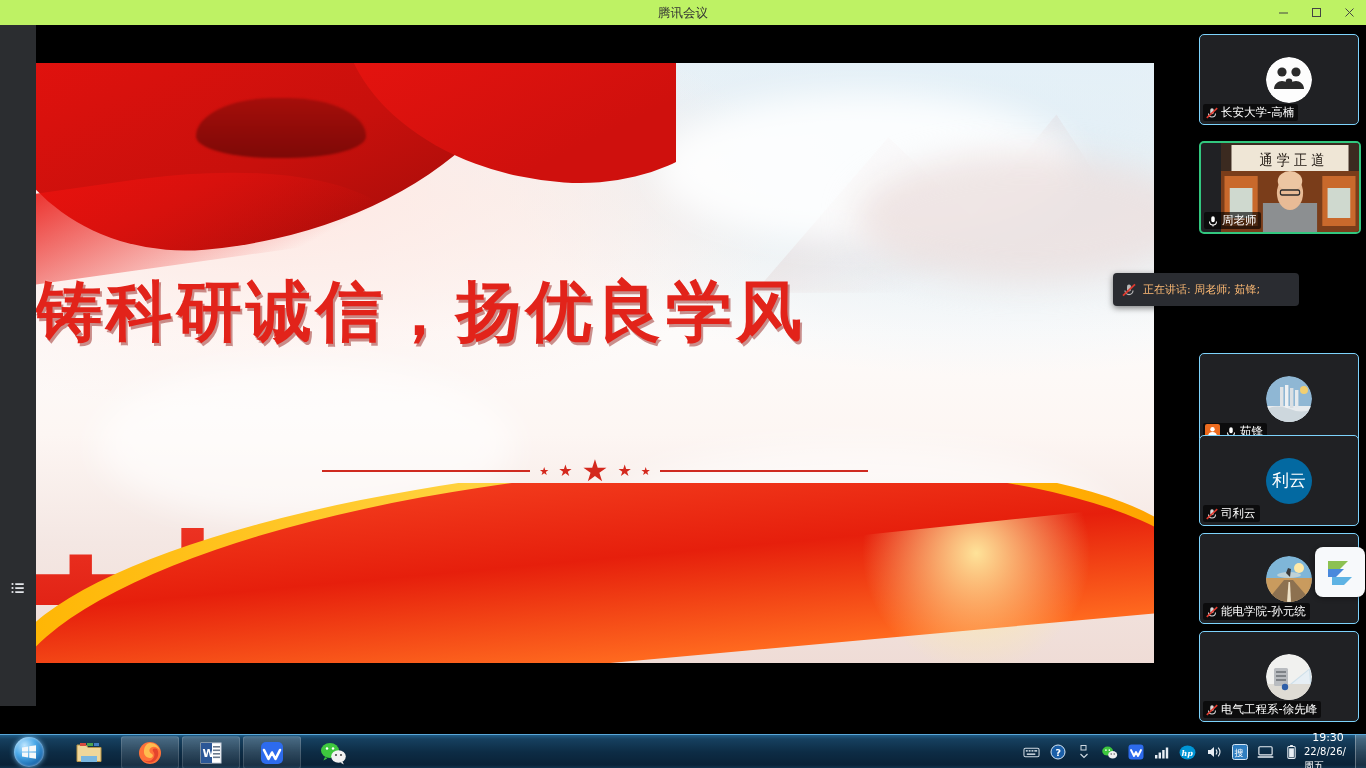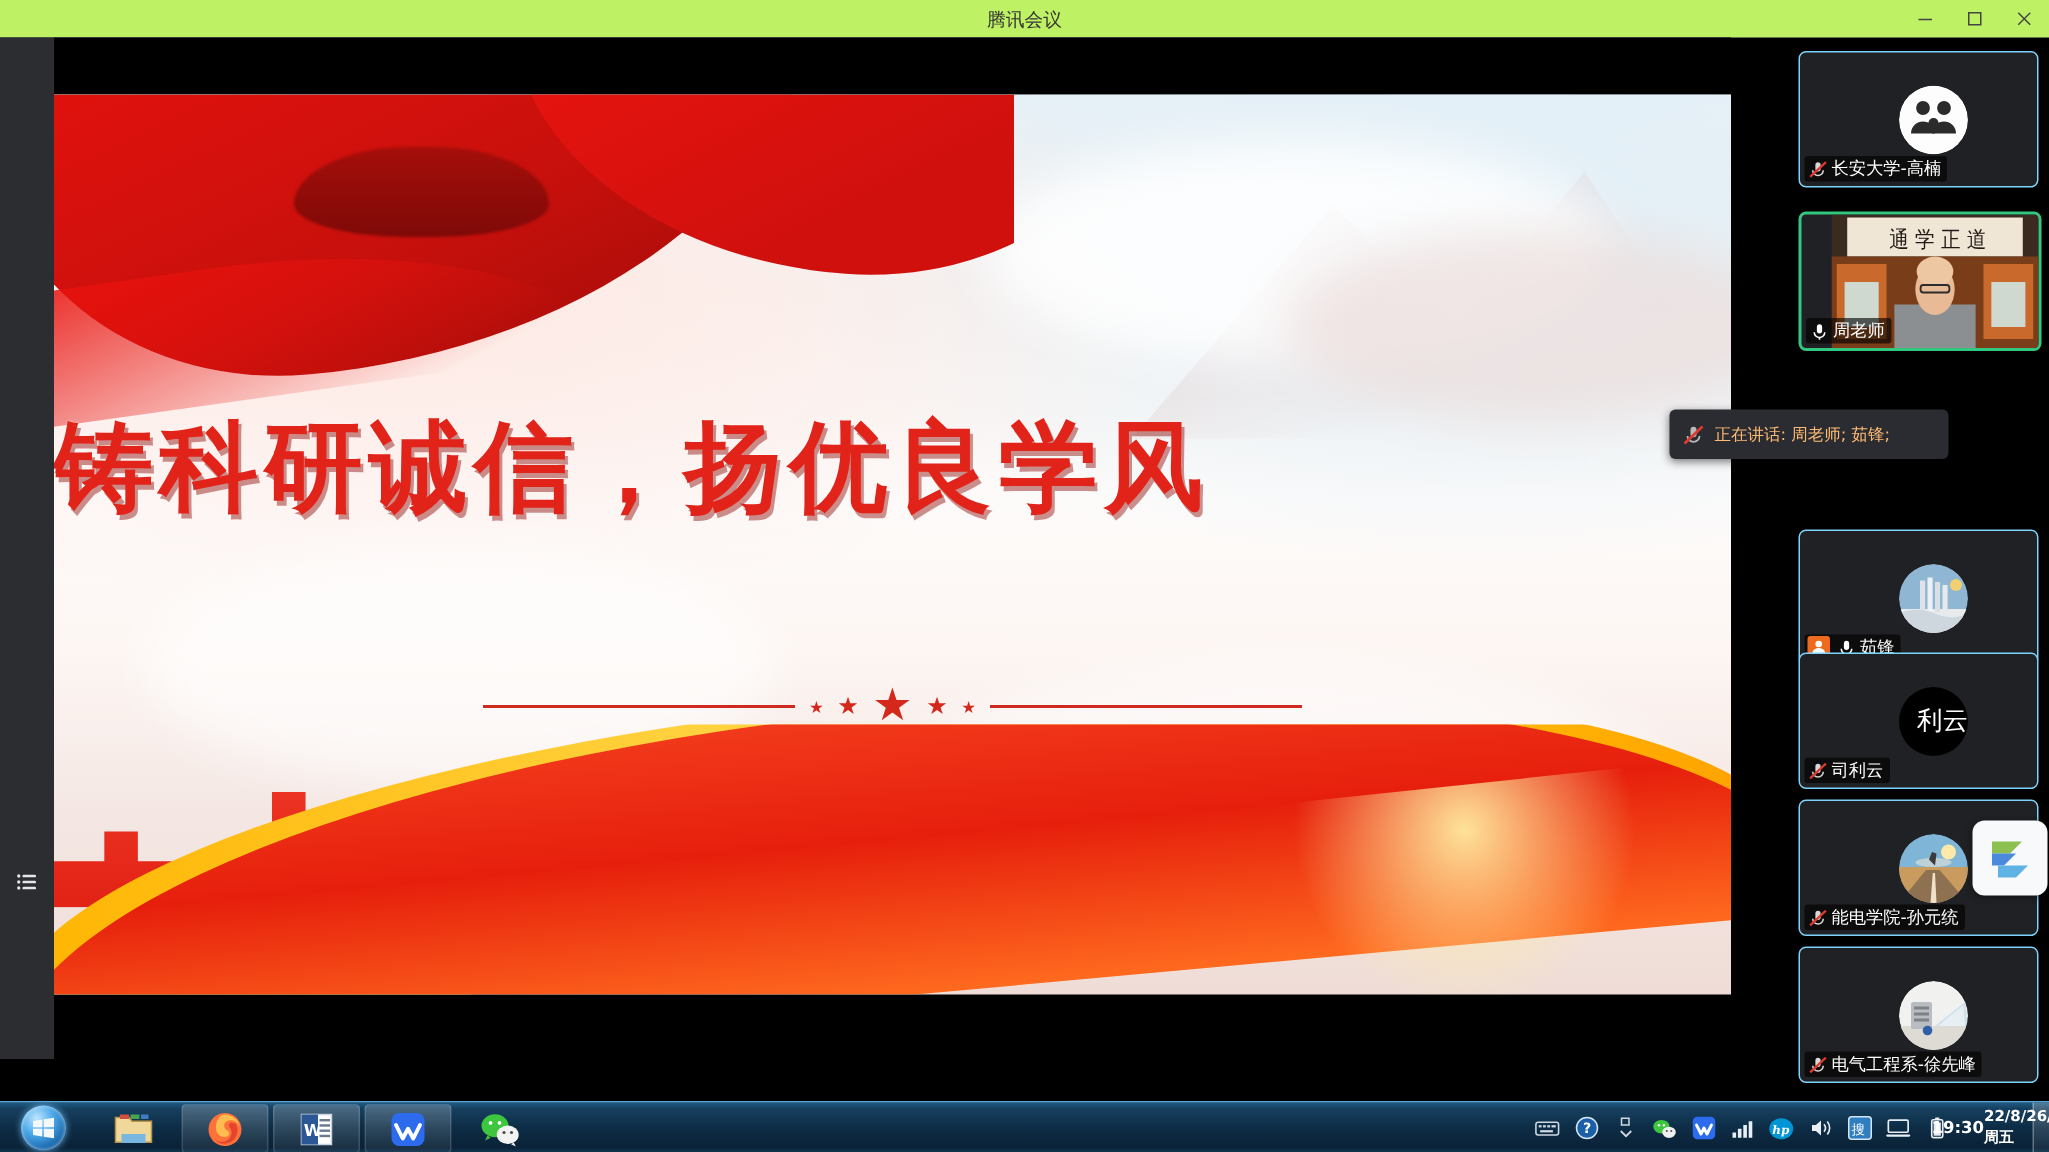--- a/index.html
+++ b/index.html
@@ -241,22 +241,22 @@
     border:1px solid rgba(255,255,255,.14);
     background:linear-gradient(180deg,rgba(255,255,255,.22),rgba(255,255,255,.05));
   }
   .tb-item.plain{background:transparent;border-color:transparent;}
   .tray{
     position:absolute;right:66px;top:0;height:34px;display:flex;align-items:center;gap:9px;
   }
   .tray-ic{display:flex;align-items:center;justify-content:center;width:17px;height:17px;}
   .clock{
     position:absolute;right:14px;top:0;height:34px;width:48px;
-    display:flex;flex-direction:row;align-items:center;justify-content:center;
-    color:#fff;font-size:11px;line-height:14px;font-weight:bold;
+    display:flex;flex-direction:column;align-items:center;justify-content:center;
+    color:#fff;font-size:11px;line-height:14px;
   }
   .clock .d{font-size:10px;}
   .showdesk{
     position:absolute;right:0;top:0;width:10px;height:34px;
     background:linear-gradient(180deg,rgba(255,255,255,.22),rgba(255,255,255,.04));
     border-left:1px solid rgba(255,255,255,.3);
   }
 </style>
 </head>
 <body>
@@ -436,21 +436,21 @@
           <rect x="6" y="2.5" width="4" height="7" rx="2" fill="#fff"></rect>
           <path d="M4 8.6a4 4 0 0 0 8 0" fill="none" stroke="#fff" stroke-width="1.2"></path>
           <line x1="8" y1="12.2" x2="8" y2="14.2" stroke="#fff" stroke-width="1.2"></line>
         </svg>
         <span class="nm">茹锋</span>
       </div>
     </div>
 
     <div class="tile" style="top:410px">
       <div class="tile-media">
-        <div class="avatar" style="background:#000000;display:flex;align-items:center;justify-content:flex-end">
+        <div class="avatar" style="background:#0369a1;display:flex;align-items:center;justify-content:center">
           <span style="color:#fff;font-size:17px;letter-spacing:0">利云</span>
         </div>
       </div>
       <div class="name-chip">
         <svg width="14" height="14" viewBox="0 0 16 16">
           <rect x="6" y="2.5" width="4" height="7" rx="2" fill="#d8d8d8"></rect>
           <path d="M4 8.6a4 4 0 0 0 8 0" fill="none" stroke="#d8d8d8" stroke-width="1.2"></path>
           <line x1="2" y1="13.6" x2="14" y2="2.4" stroke="#e03a2f" stroke-width="1.7"></line>
         </svg>
         <span class="nm">司利云</span>

